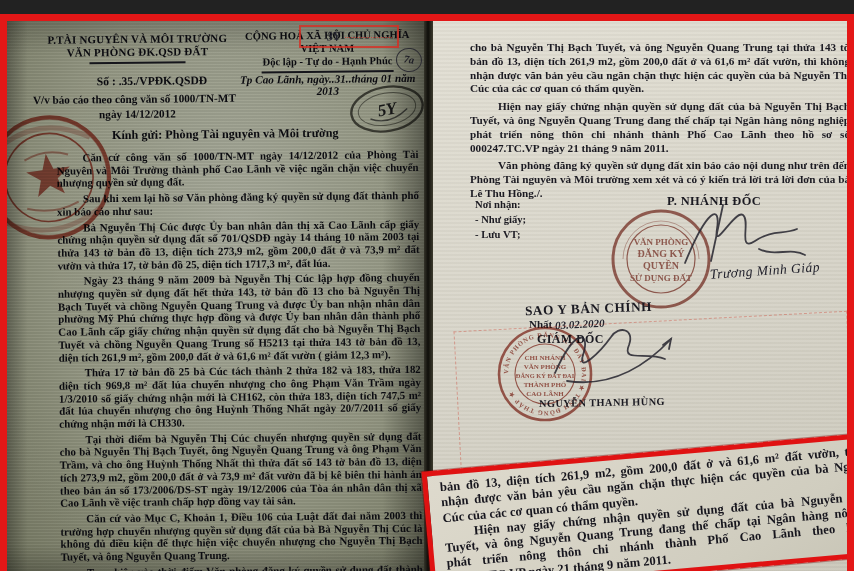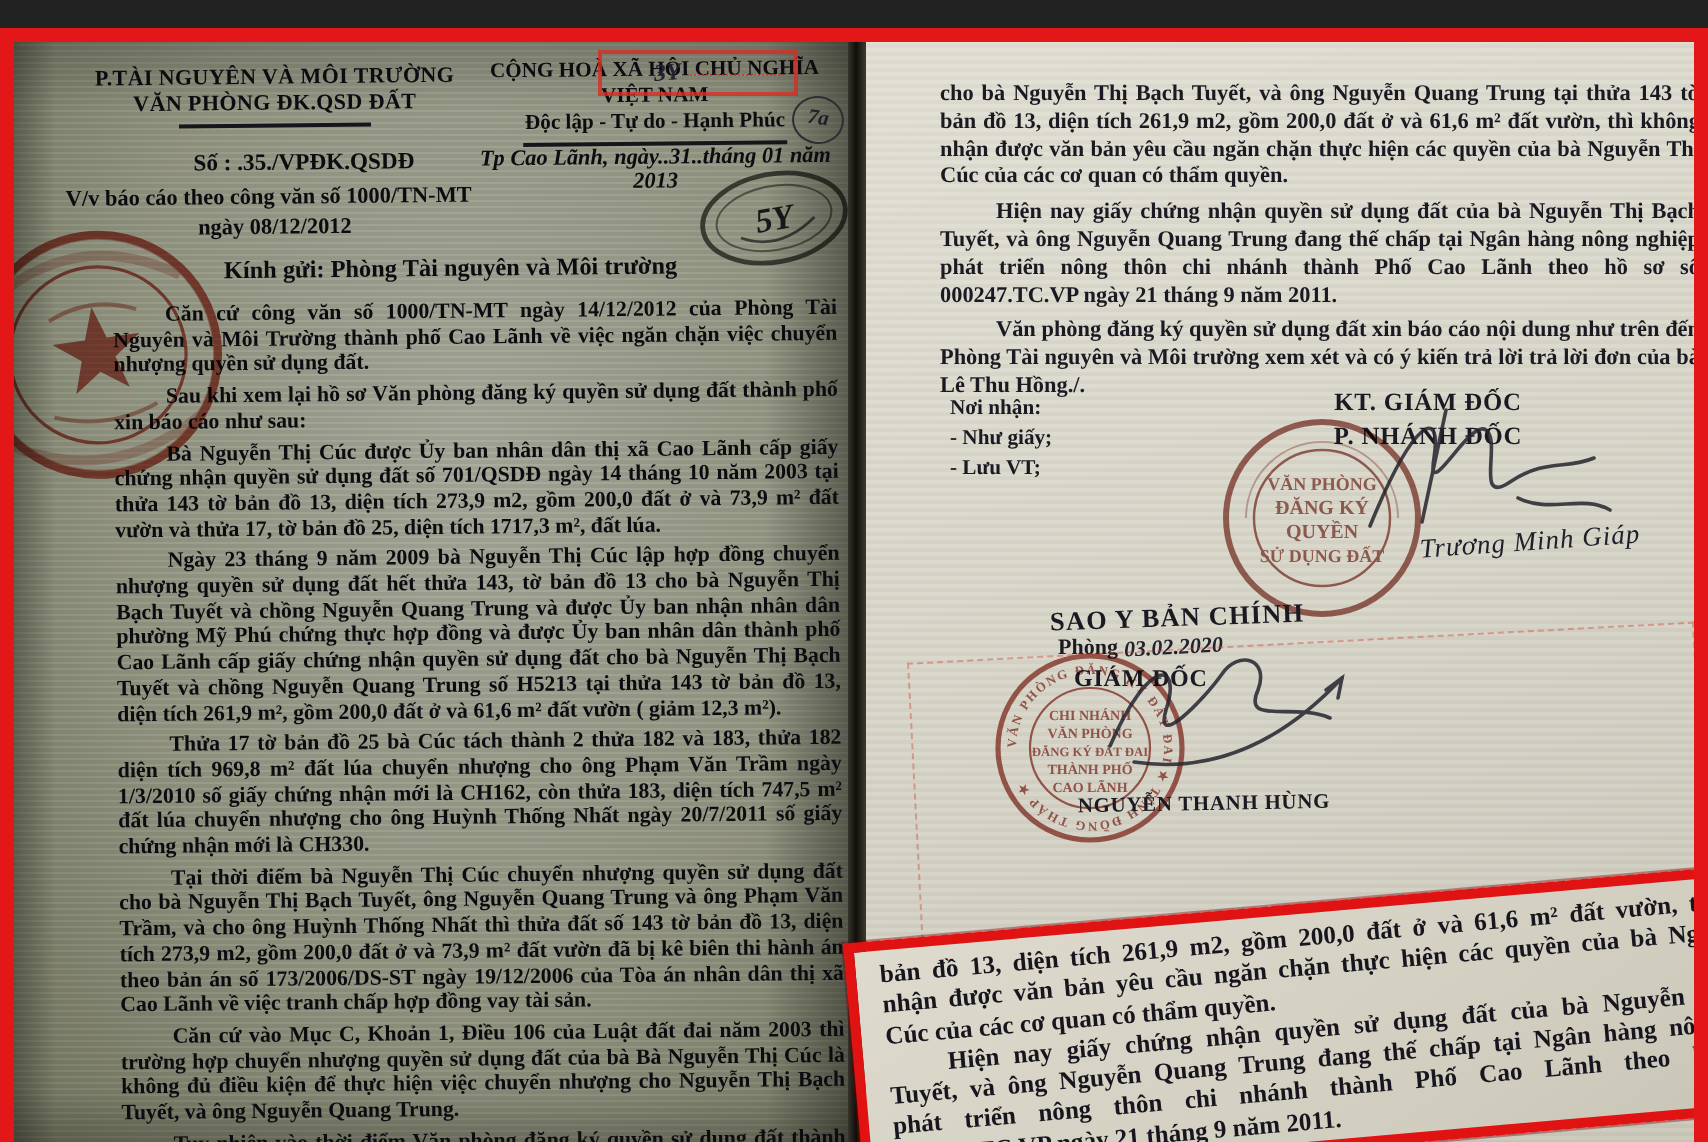--- a/index.html
+++ b/index.html
@@ -135,21 +135,21 @@
 
       <div class="hdr-right">
         <div>CỘNG HOÀ XÃ HỘI CHỦ NGHĨA VIỆT NAM</div>
         <div>Độc lập - Tự do - Hạnh Phúc</div>
         <div class="rule"></div>
       </div>
 
       <div class="so-line">Số : .35./VPĐK.QSDĐ</div>
       <div class="date-line">Tp Cao Lãnh, ngày..31..tháng 01  năm 2013</div>
       <div class="subj1">V/v báo cáo theo công văn số 1000/TN-MT</div>
-      <div class="subj2">ngày 08/12/2012</div>
+      <div class="subj2">ngày 14/12/2012</div>
       <div class="salutation">Kính gửi: Phòng Tài nguyên và Môi trường</div>
 
       <div class="lp-body">
         <p>Căn cứ công văn số 1000/TN-MT ngày 14/12/2012 của Phòng Tài Nguyên và Môi Trường thành phố Cao Lãnh về việc ngăn chặn việc chuyển nhượng quyền sử dụng đất.</p>
         <p>Sau khi xem lại hồ sơ Văn phòng đăng ký quyền sử dụng đất thành phố xin báo cáo như sau:</p>
         <p>Bà Nguyễn Thị Cúc được Ủy ban nhân dân thị xã Cao Lãnh cấp giấy chứng nhận quyền sử dụng đất số 701/QSDĐ ngày 14 tháng 10 năm 2003 tại thửa 143 tờ bản đồ 13, diện tích 273,9 m2, gồm 200,0 đất ở và 73,9 m² đất vườn và thửa 17, tờ bản đồ 25, diện tích 1717,3 m², đất lúa.</p>
         <p>Ngày 23 tháng 9 năm 2009 bà Nguyễn Thị Cúc lập hợp đồng chuyển nhượng quyền sử dụng đất hết thửa 143, tờ bản đồ 13 cho bà Nguyễn Thị Bạch Tuyết và chồng Nguyễn Quang Trung và được Ủy ban nhận nhân dân phường Mỹ Phú chứng thực hợp đồng và được Ủy ban nhân dân thành phố Cao Lãnh cấp giấy chứng nhận quyền sử dụng đất cho bà Nguyễn Thị Bạch Tuyết và chồng Nguyễn Quang Trung số H5213 tại thửa 143 tờ bản đồ 13, diện tích 261,9 m², gồm 200,0 đất ở và 61,6 m² đất vườn ( giảm 12,3 m²).</p>
         <p>Thửa 17 tờ bản đồ 25 bà Cúc tách thành 2 thửa 182 và 183, thửa 182 diện tích 969,8 m² đất lúa chuyển nhượng cho ông Phạm Văn Trầm ngày 1/3/2010 số giấy chứng nhận mới là CH162, còn thửa 183, diện tích 747,5 m² đất lúa chuyển nhượng cho ông Huỳnh Thống Nhất ngày 20/7/2011 số giấy chứng nhận mới là CH330.</p>
         <p>Tại thời điểm bà Nguyễn Thị Cúc chuyển nhượng quyền sử dụng đất cho bà Nguyễn Thị Bạch Tuyết, ông Nguyễn Quang Trung và ông Phạm Văn Trầm, và cho ông Huỳnh Thống Nhất thì thửa đất số 143 tờ bản đồ 13, diện tích 273,9 m2, gồm 200,0 đất ở và 73,9 m² đất vườn đã bị kê biên thi hành án theo bản án số 173/2006/DS-ST ngày 19/12/2006 của Tòa án nhân dân thị xã Cao Lãnh về việc tranh chấp hợp đồng vay tài sản.</p>
         <p>Căn cứ vào Mục C, Khoản 1, Điều 106 của Luật đất đai năm 2003 thì trường hợp chuyển nhượng quyền sử dụng đất của bà Bà Nguyễn Thị Cúc là không đủ điều kiện để thực hiện việc chuyển nhượng cho Nguyễn Thị Bạch Tuyết, và ông Nguyễn Quang Trung.</p>
@@ -197,21 +197,20 @@
       <p>Văn phòng đăng ký quyền sử dụng đất xin báo cáo nội dung như trên đến Phòng Tài nguyên và Môi trường xem xét và có ý kiến trả lời trả lời đơn của bà Lê Thu Hồng./.</p>
     </div>
 
     <div class="recipients">
       <div class="lbl">Nơi nhận:</div>
       <div class="itm">- Như giấy;</div>
       <div class="itm">- Lưu VT;</div>
     </div>
 
     <div class="signer-titles">
-      <div>KT. GIÁM ĐỐC</div>
       <div>P. NHÁNH ĐỐC</div>
     </div>
 
     <svg class="stamp1" viewBox="0 0 104 104">
       <g stroke="#91443a" fill="none">
         <circle cx="52" cy="52" r="48" stroke-width="3"></circle>
         <circle cx="52" cy="52" r="34" stroke-width="1.2"></circle>
         <path d="M14,52 a38,38 0 1,1 76,0" stroke-width="1" opacity=".5"></path>
       </g>
       <g fill="#91443a" text-anchor="middle" font-weight="bold" class="st-txt">
@@ -226,21 +225,21 @@
       <g stroke="#26252f" stroke-width="1.8" fill="none" stroke-linecap="round" opacity=".85">
         <path d="M14,64 C 36,10 50,4 46,30 C 42,54 64,10 72,16 C 80,22 66,54 84,42 C 102,30 112,36 126,30"></path>
         <path d="M52,6 L 40,62"></path>
         <path d="M88,50 C 104,58 120,48 134,56"></path>
       </g>
     </svg>
     <div class="signer-name">Trương Minh Giáp</div>
 
     <div class="certify-title">SAO Y BẢN CHÍNH</div>
     <div class="certify-date">
-      <span>Phòng</span>
+      <span>Nhất</span>
       <span class="hand">03.02.2020</span>
     </div>
     <div class="certify-role">GIÁM ĐỐC</div>
 
     <svg class="stamp2" viewBox="0 0 100 100">
       <defs>
         <path id="s2ring" d="M50,50 m-37,0 a37,37 0 1,1 74,0 a37,37 0 1,1 -74,0"></path>
       </defs>
       <g stroke="#a1493e" fill="none">
         <circle cx="50" cy="50" r="46" stroke-width="2.6"></circle>

